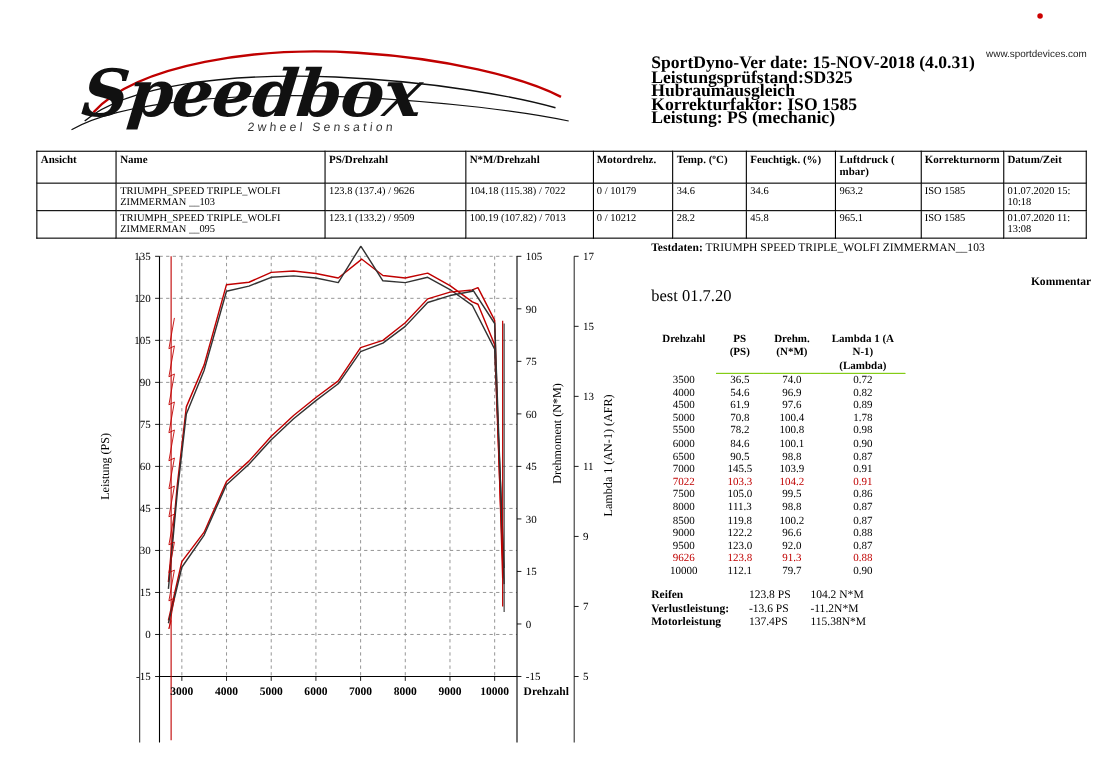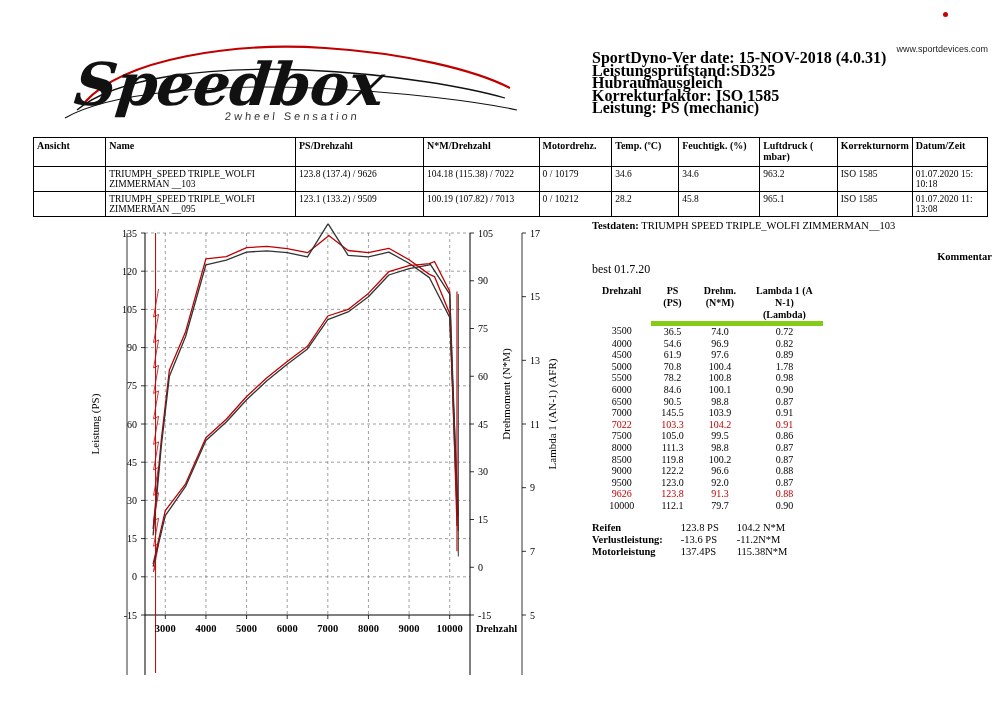--- a/index.html
+++ b/index.html
@@ -144,21 +144,21 @@
     width: 400px;
     font-family: "Liberation Serif", serif;
     font-size: 10.5px;
   }
   .testdaten {
     font-size: 10.5px;
     margin-bottom: 20px;
   }
   .testdaten b { font-weight: 700; }
   .kommentar-h { font-weight: 700; font-size: 10.5px; text-align: right; }
-  .kommentar-v { font-size: 12px; margin-bottom: 8px;}
+  .kommentar-v { font-size: 15px; margin-bottom: 24px;}
 
   .data-table {
     border-collapse: collapse;
     font-size: 10px;
     margin-left: 0px;
   }
   .data-table th {
     font-weight: 700;
     text-align: center;
     padding: 0 10px 0 10px;
@@ -166,21 +166,21 @@
     line-height: 12px;
     vertical-align: top;
   }
   .data-table td {
     text-align: center;
     padding: 0px 10px;
     line-height: 11.6px;
     font-size: 10px;
   }
   .hdr-underline {
-    border-bottom: 5px solid #84cc16;
+    border-bottom: 1px solid #84cc16;
   }
   .summary {
     margin-top: 10px;
     font-size: 10.5px;
   }
   .summary table { border-collapse: collapse; font-size: 10.5px; }
   .summary td { padding: 0 18px 1px 0; }
   .summary td.lbl { font-weight: 700; }
 </style>
 </head>

